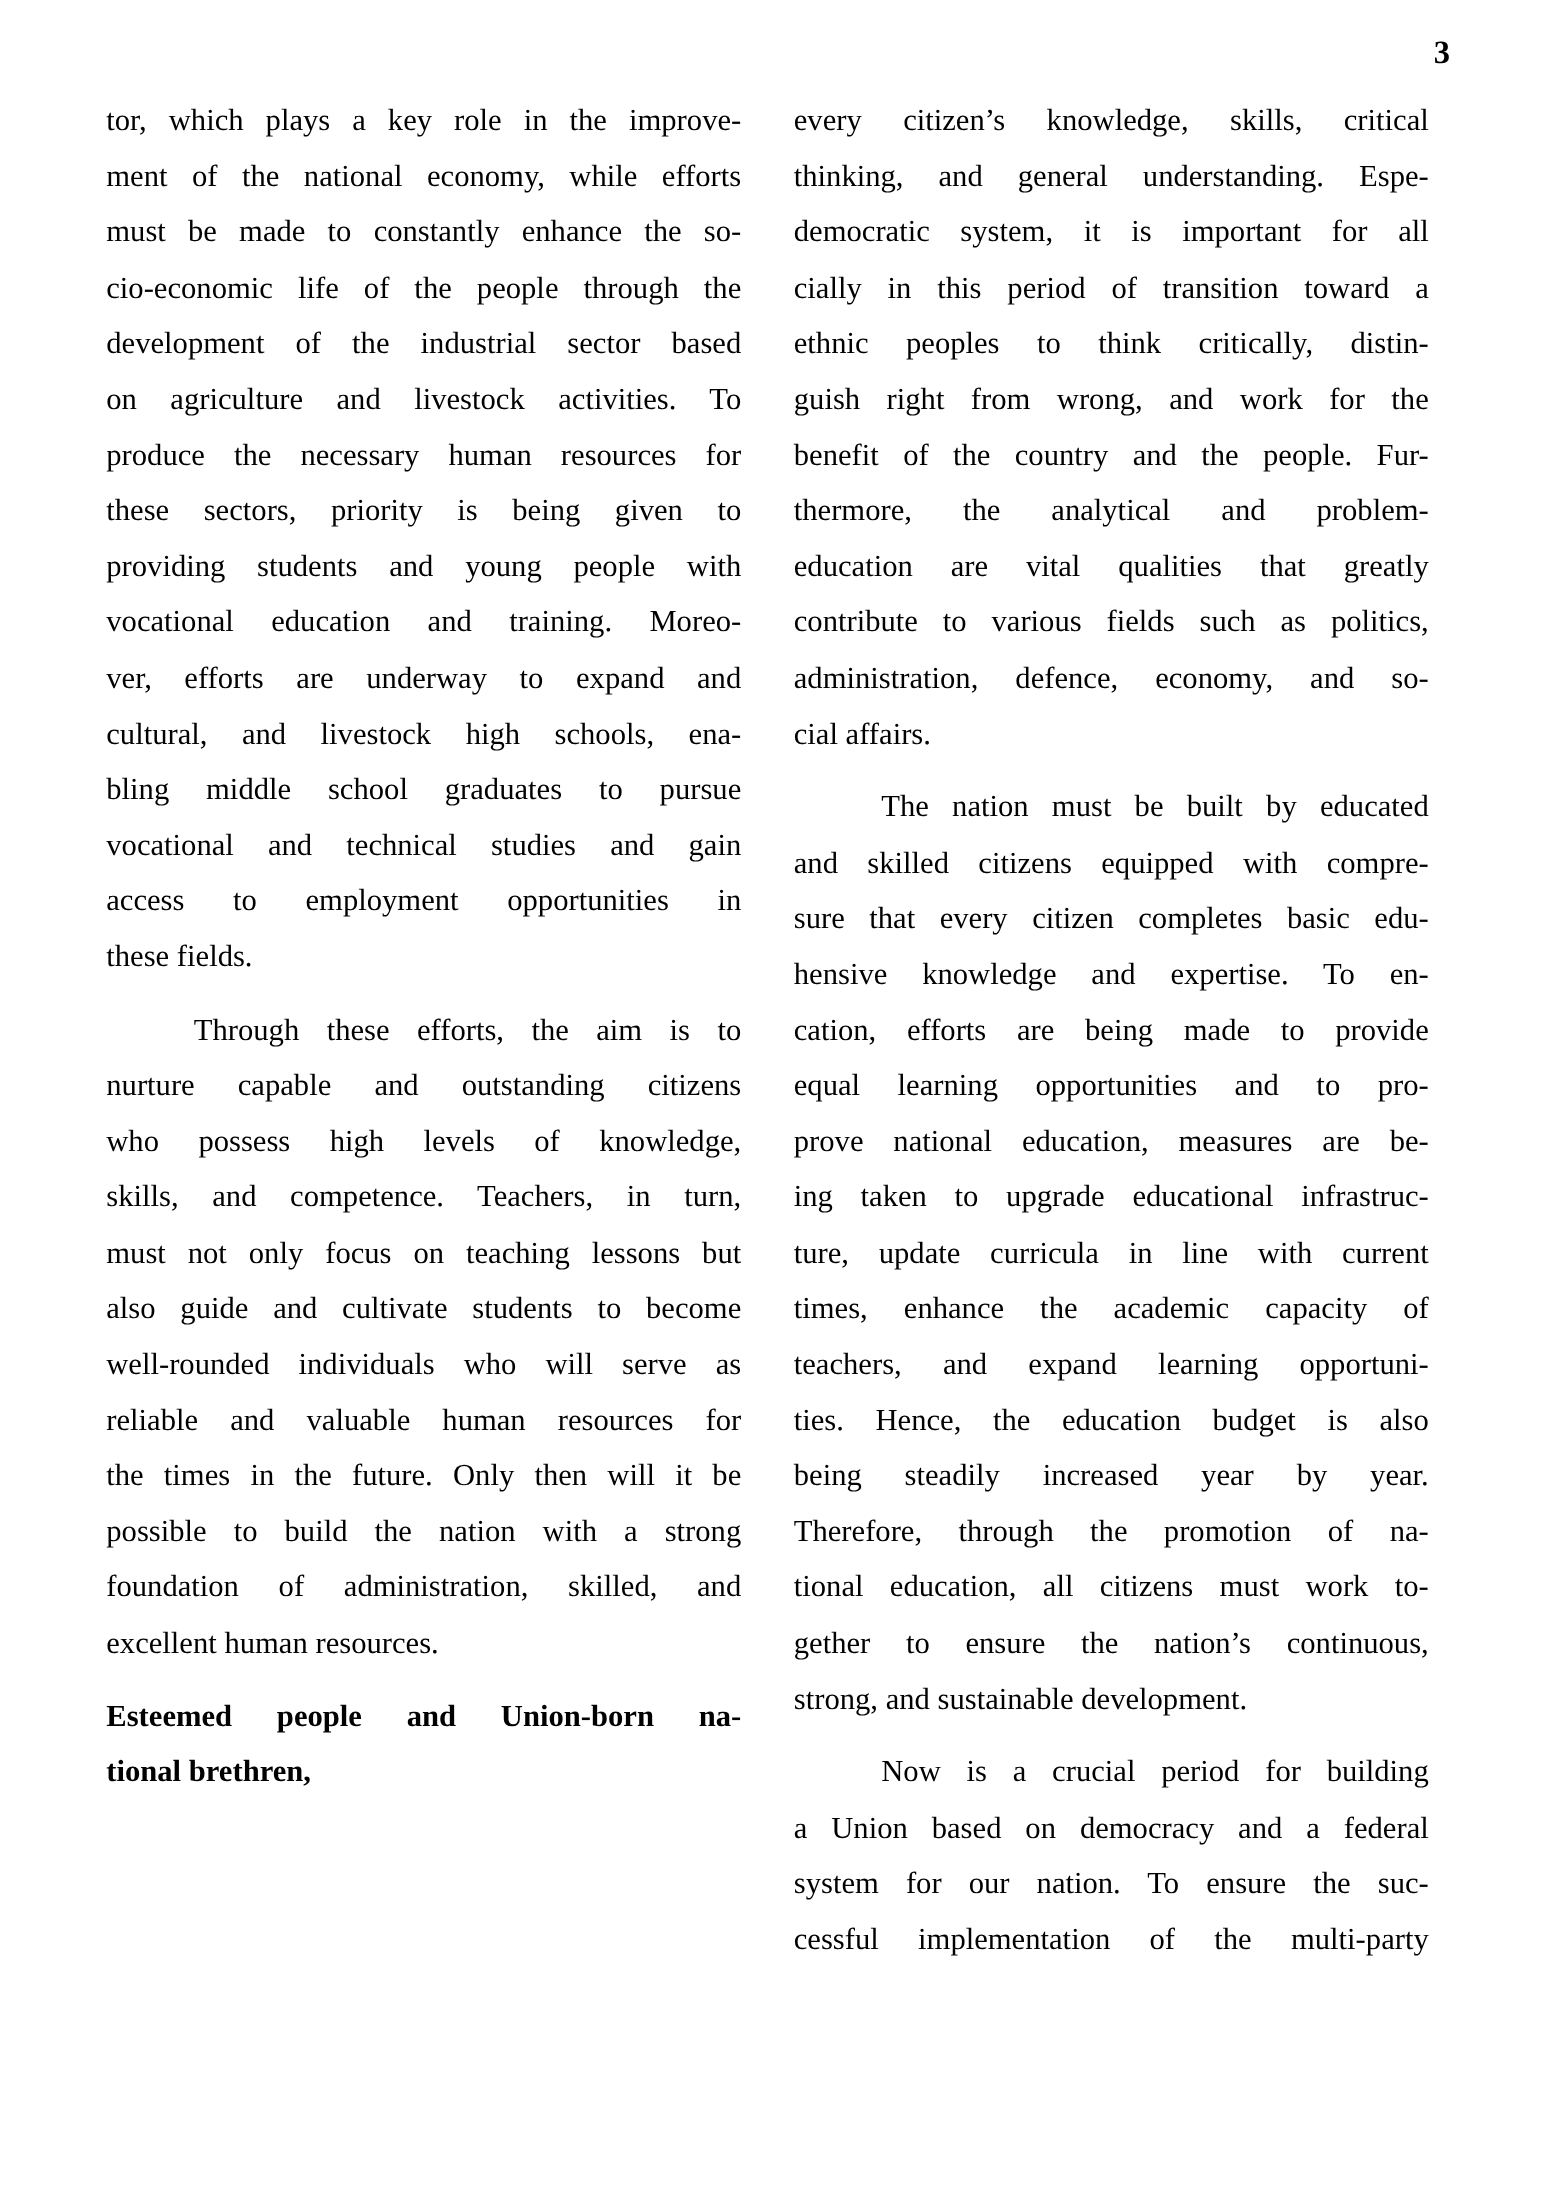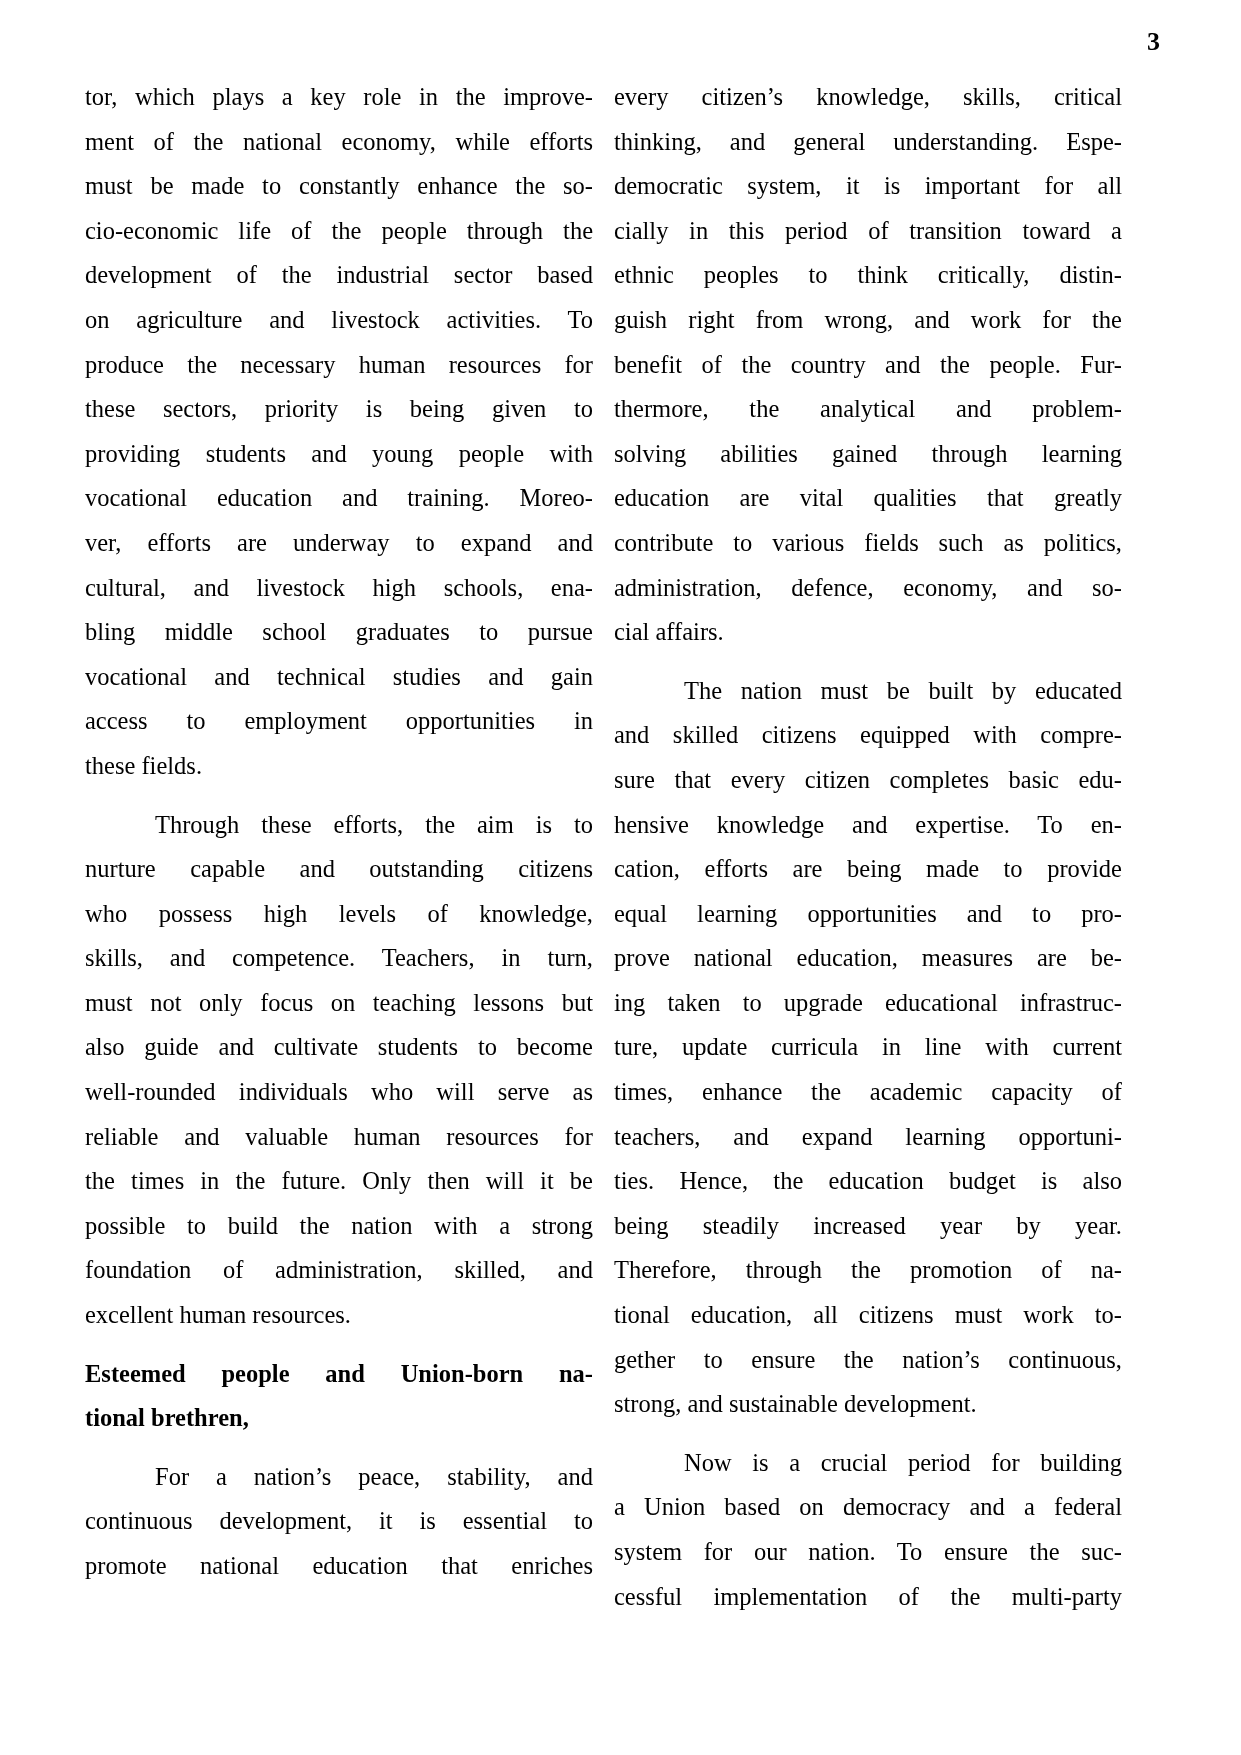--- a/index.html
+++ b/index.html
@@ -23,21 +23,21 @@
   .page-number {
     font-size: 26px;
     font-weight: bold;
     line-height: 1;
   }
   .columns {
     position: absolute;
     top: 75px;
     left: 85px;
     display: flex;
-    gap: 21px;
+    gap: 42px;
   }
   .column {
     width: 508px;
   }
   .para {
     margin: 0 0 14px 0;
   }
   .para:last-child {
     margin-bottom: 0;
   }
@@ -96,37 +96,31 @@
         <div class="line">reliable and valuable human resources for</div>
         <div class="line">the times in the future. Only then will it be</div>
         <div class="line">possible to build the nation with a strong</div>
         <div class="line">foundation of administration, skilled, and</div>
         <div class="line end">excellent human resources.</div>
       </div>
       <div class="para heading">
         <div class="line">Esteemed people and Union-born na-</div>
         <div class="line end">tional brethren,</div>
       </div>
-      <div class="para">
-        <div class="line indent">For a nation’s peace, stability, and</div>
-        <div class="line">continuous development, it is essential to</div>
-        <div class="line">promote national education that enriches</div>
-      </div>
     </div>
   <div class="column" id="col-right">
       <div class="para">
         <div class="line">every citizen’s knowledge, skills, critical</div>
         <div class="line">thinking, and general understanding. Espe-</div>
         <div class="line">democratic system, it is important for all</div>
         <div class="line">cially in this period of transition toward a</div>
         <div class="line">ethnic peoples to think critically, distin-</div>
         <div class="line">guish right from wrong, and work for the</div>
         <div class="line">benefit of the country and the people. Fur-</div>
         <div class="line">thermore, the analytical and problem-</div>
-        <div class="line">solving abilities gained through learning</div>
         <div class="line">education are vital qualities that greatly</div>
         <div class="line">contribute to various fields such as politics,</div>
         <div class="line">administration, defence, economy, and so-</div>
         <div class="line end">cial affairs.</div>
       </div>
       <div class="para">
         <div class="line indent">The nation must be built by educated</div>
         <div class="line">and skilled citizens equipped with compre-</div>
         <div class="line">sure that every citizen completes basic edu-</div>
         <div class="line">hensive knowledge and expertise. To en-</div>

